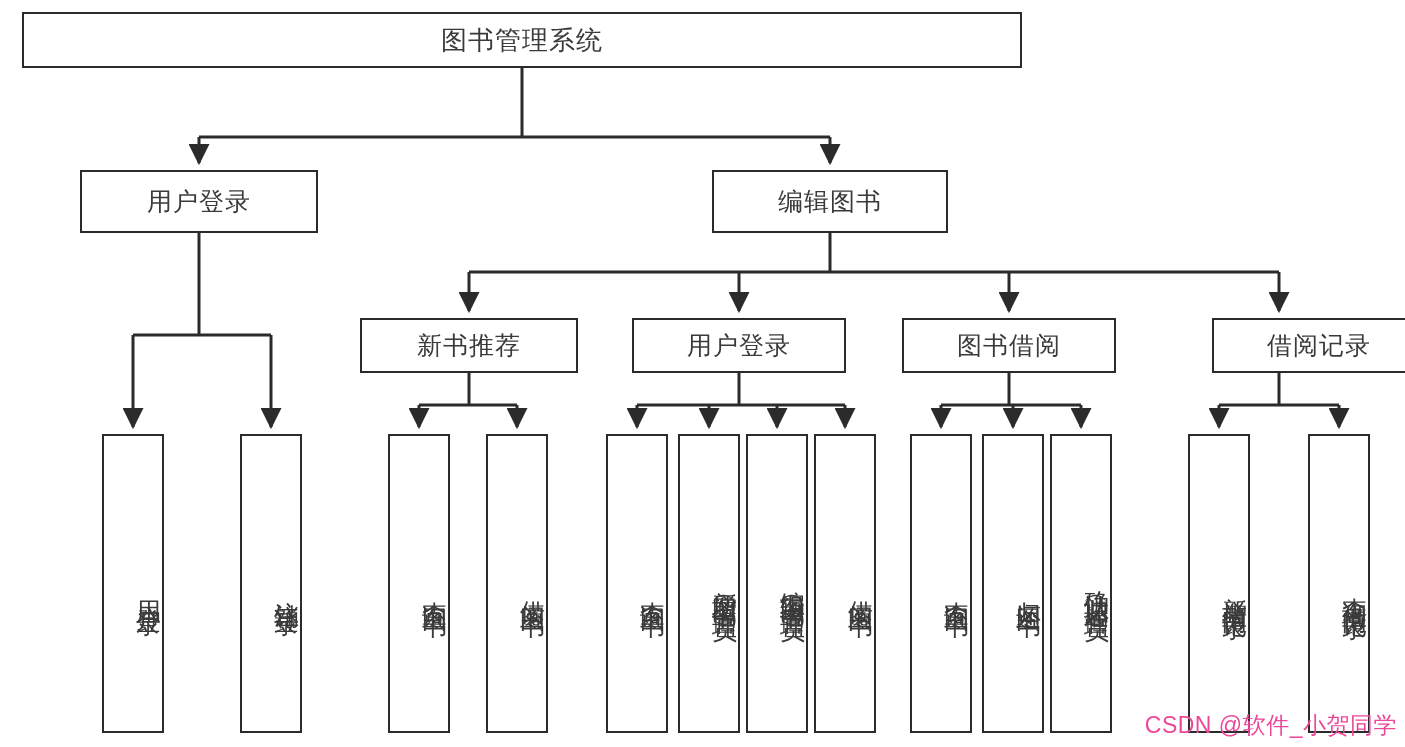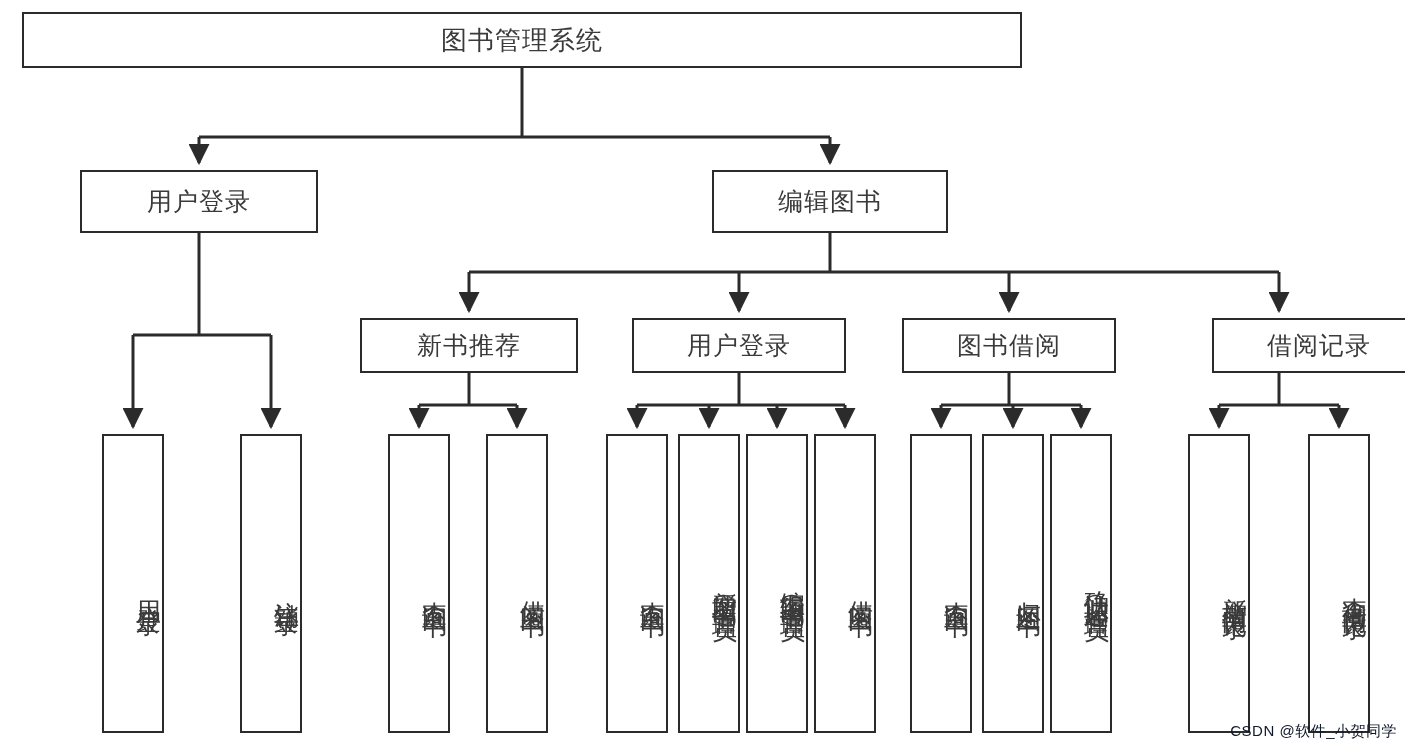--- a/index.html
+++ b/index.html
@@ -52,22 +52,22 @@
     justify-content: center;
     white-space: nowrap;
   }
   .node.title {
     font-size: 26px;
   }
   #watermark {
     position: absolute;
     right: 8px;
     bottom: 6px;
-    font-size: 15px;
-    color: #0f172a;
+    font-size: 23px;
+    color: #ec4899;
     letter-spacing: 0.5px;
     z-index: 5;
     white-space: nowrap;
     text-align: right;
   }
 </style>
 </head>
 <body>
 
 <div id="canvas">

